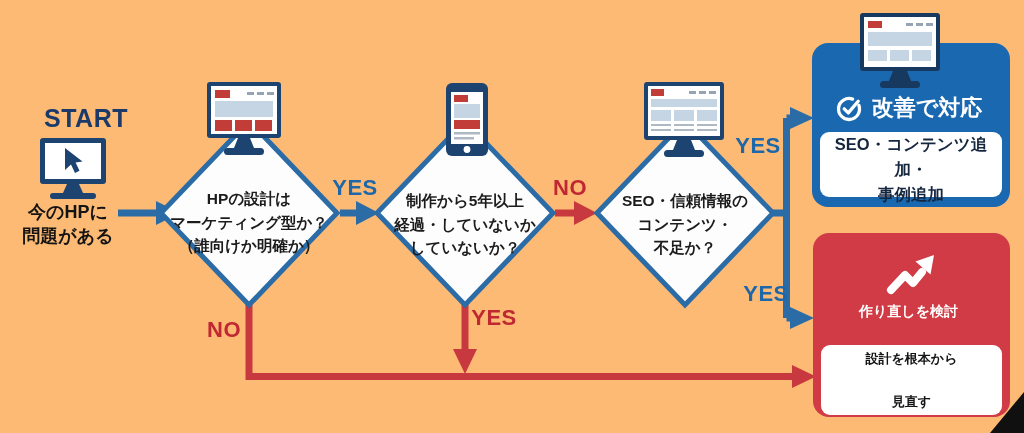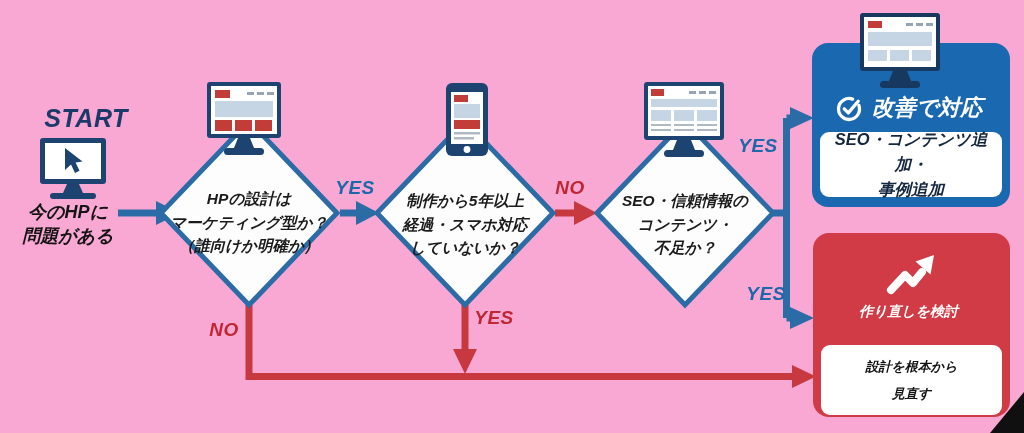--- a/index.html
+++ b/index.html
@@ -1,36 +1,35 @@
 <!DOCTYPE html>
 <html><head>
 <meta charset="utf-8">
 <style>
   html,body{margin:0;padding:0;background:#fdfdfd;}
   .stage{
-    position:relative;width:1024px;height:433px;background:#f9a8d4;overflow:hidden;
+    position:relative;width:1024px;height:433px;background:#fdba74;overflow:hidden;
     font-family:"Liberation Sans","DejaVu Sans",sans-serif;
-    font-style:italic;
   }
   .abs{position:absolute;}
   svg{display:block;}
   .txt{position:absolute;text-align:center;font-weight:700;color:#1b1b1b;}
   .dec-text{width:180px;font-size:15.5px;line-height:23.5px;letter-spacing:0;margin-top:13px;}
-  .edge-lbl{width:56px;font-size:19px;line-height:21px;letter-spacing:.5px;}
+  .edge-lbl{width:56px;font-size:22px;line-height:21px;letter-spacing:.5px;}
   .edge-lbl.blue{color:#1e67a9;}
   .edge-lbl.red{color:#bf2733;}
   .start-lbl{width:100px;font-size:25px;color:#1b3a69;letter-spacing:.5px;}
   .start-cap{width:140px;font-size:18px;line-height:24px;color:#141414;}
   .card{position:absolute;border-radius:16px;}
   .card.blue{background:#1a68b0;}
   .card.red{background:#d13b45;}
   .card-title-row{position:absolute;left:0;right:6px;display:flex;align-items:center;justify-content:center;gap:8px;}
   .card-title{font-weight:700;color:#ffffff;white-space:nowrap;}
   .card-inner{position:absolute;left:8px;right:8px;background:#ffffff;border-radius:9px;
-    display:flex;flex-direction:column;align-items:center;justify-content:center;}
+    display:flex;flex-direction:column;align-items:center;justify-content:space-between;}
   .card-inner .line{font-weight:700;color:#15263f;text-align:center;}
   .blue-inner .line{font-size:16.5px;line-height:25px;}
   .red-inner .line{font-size:13px;line-height:27px;color:#141414;}
 </style>
 </head>
 <body>
 
 <div class="stage">
 
   <svg class="abs" style="left:0;top:0;" width="1024" height="433" viewBox="0 0 1024 433">
@@ -122,21 +121,21 @@
     <rect x="20" y="68" width="40" height="7" rx="3.5" fill="#1d4471"></rect>
   </svg>
 
   <div class="txt dec-text" style="left:159px;top:174px;">
     <div>HPの設計は</div>
     <div>マーケティング型か？</div>
     <div>（誰向けか明確か）</div>
   </div>
   <div class="txt dec-text" style="left:375px;top:176px;">
     <div>制作から5年以上</div>
-    <div>経過・スマホ対応</div>
+    <div>経過・していないか</div>
     <div>していないか？</div>
   </div>
   <div class="txt dec-text" style="left:595px;top:176px;">
     <div>SEO・信頼情報の</div>
     <div>コンテンツ・</div>
     <div>不足か？</div>
   </div>
 
   <div class="txt edge-lbl blue" style="left:327px;top:177px;">YES</div>
   <div class="txt edge-lbl red" style="left:542px;top:177px;">NO</div>

